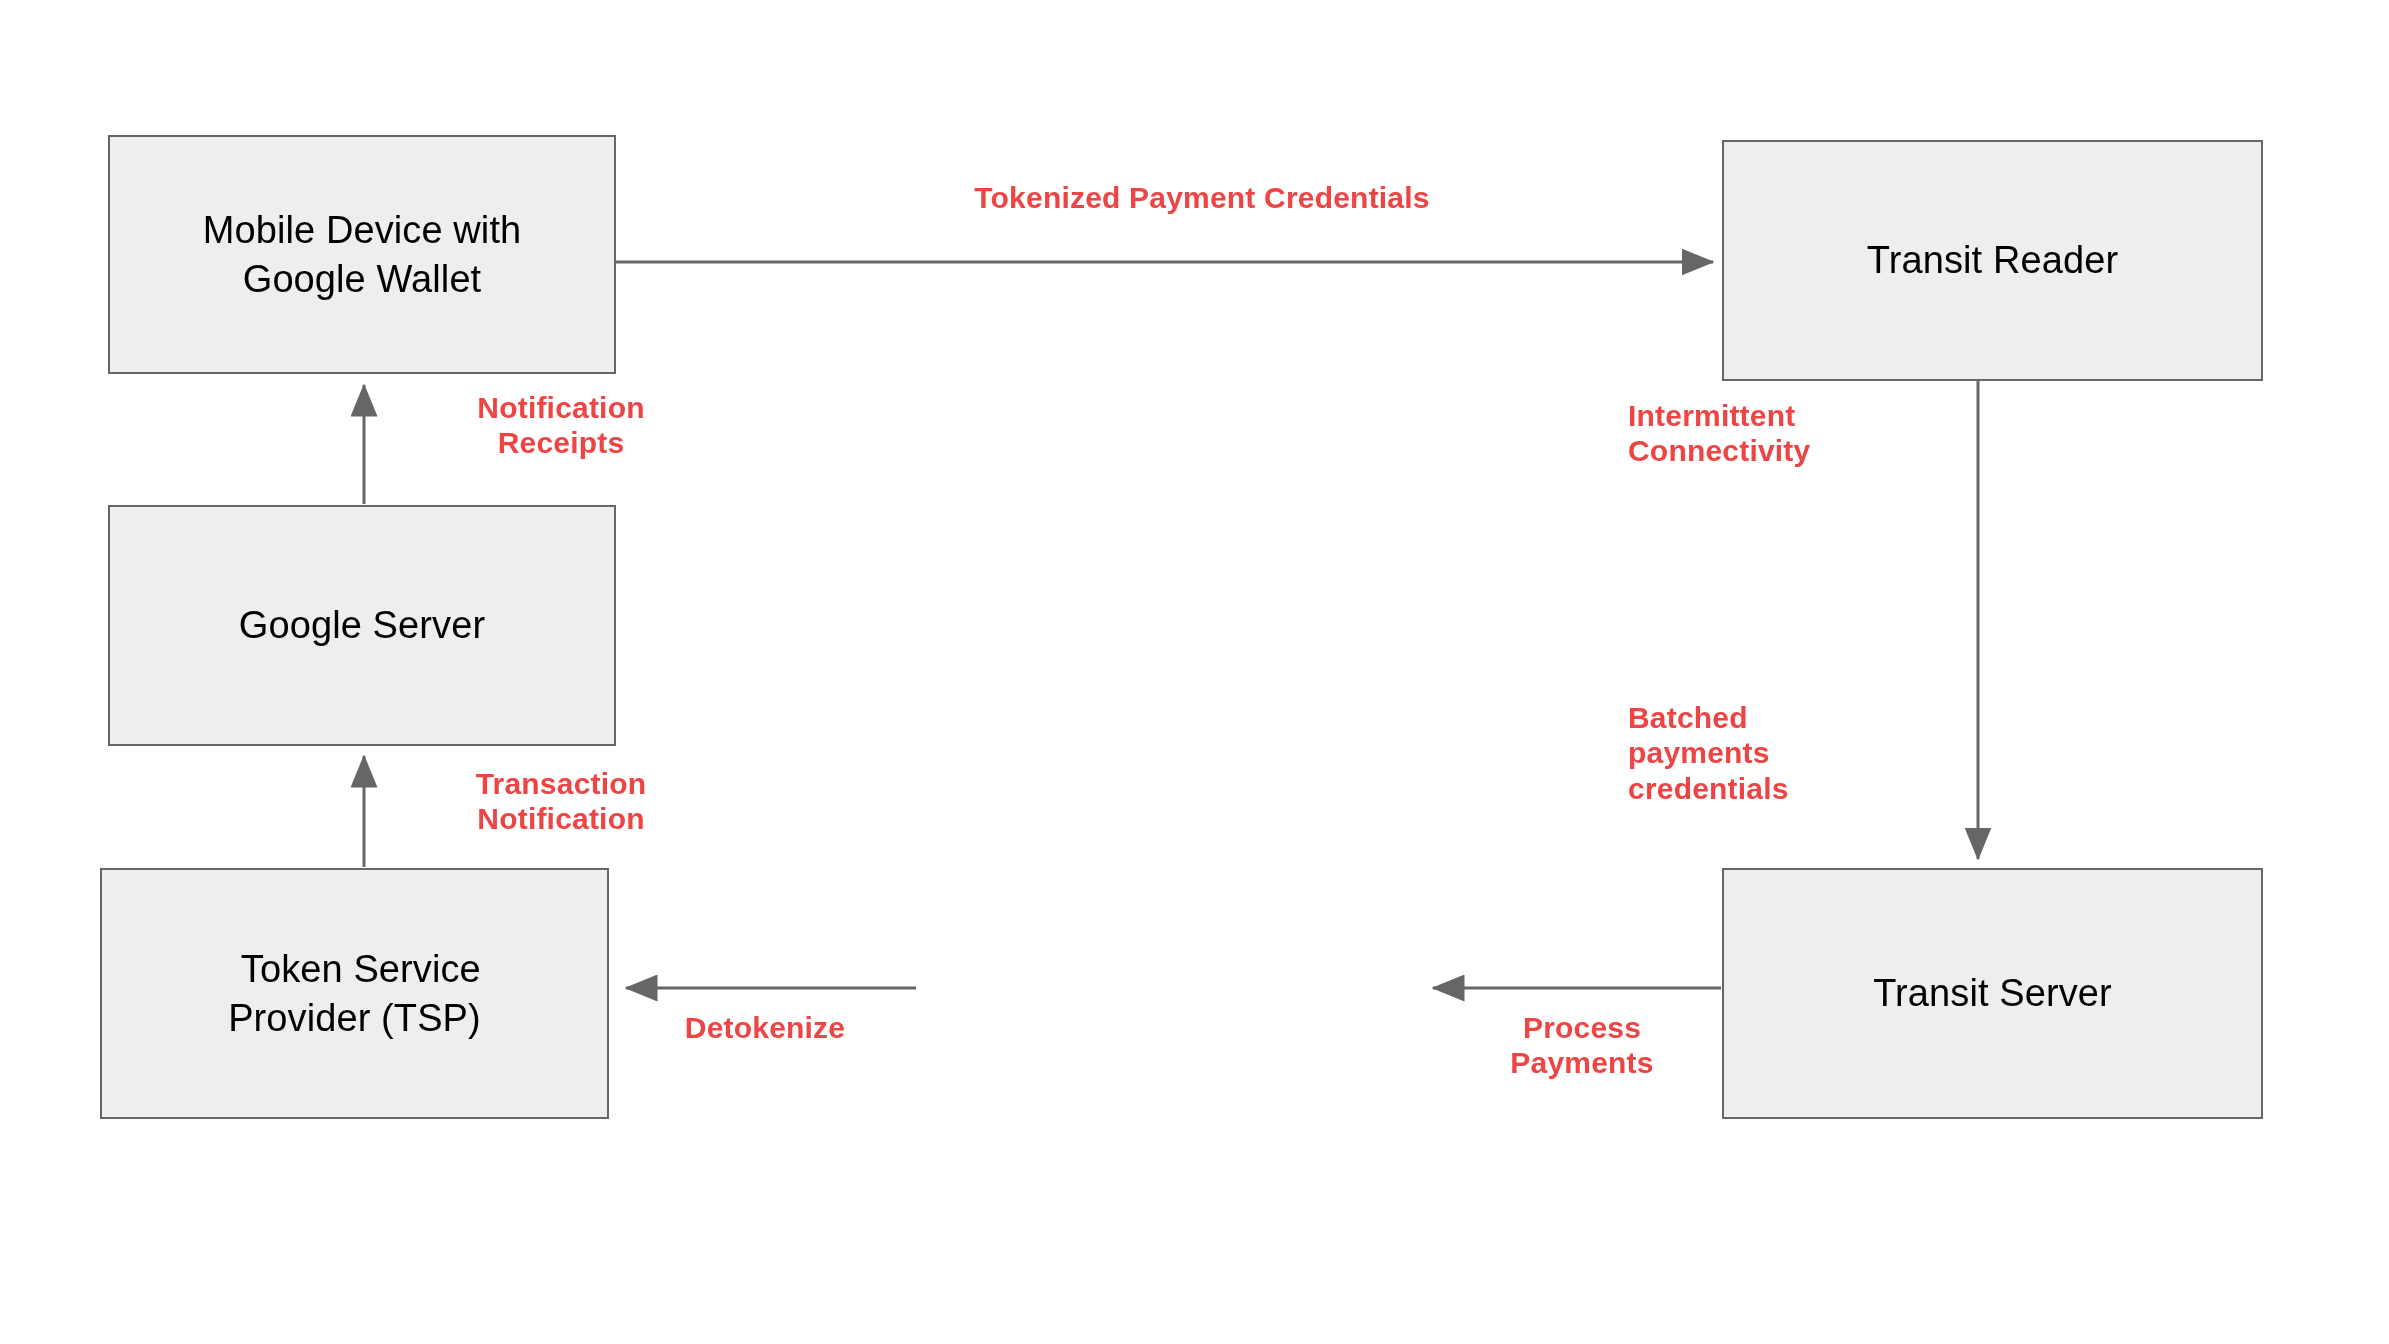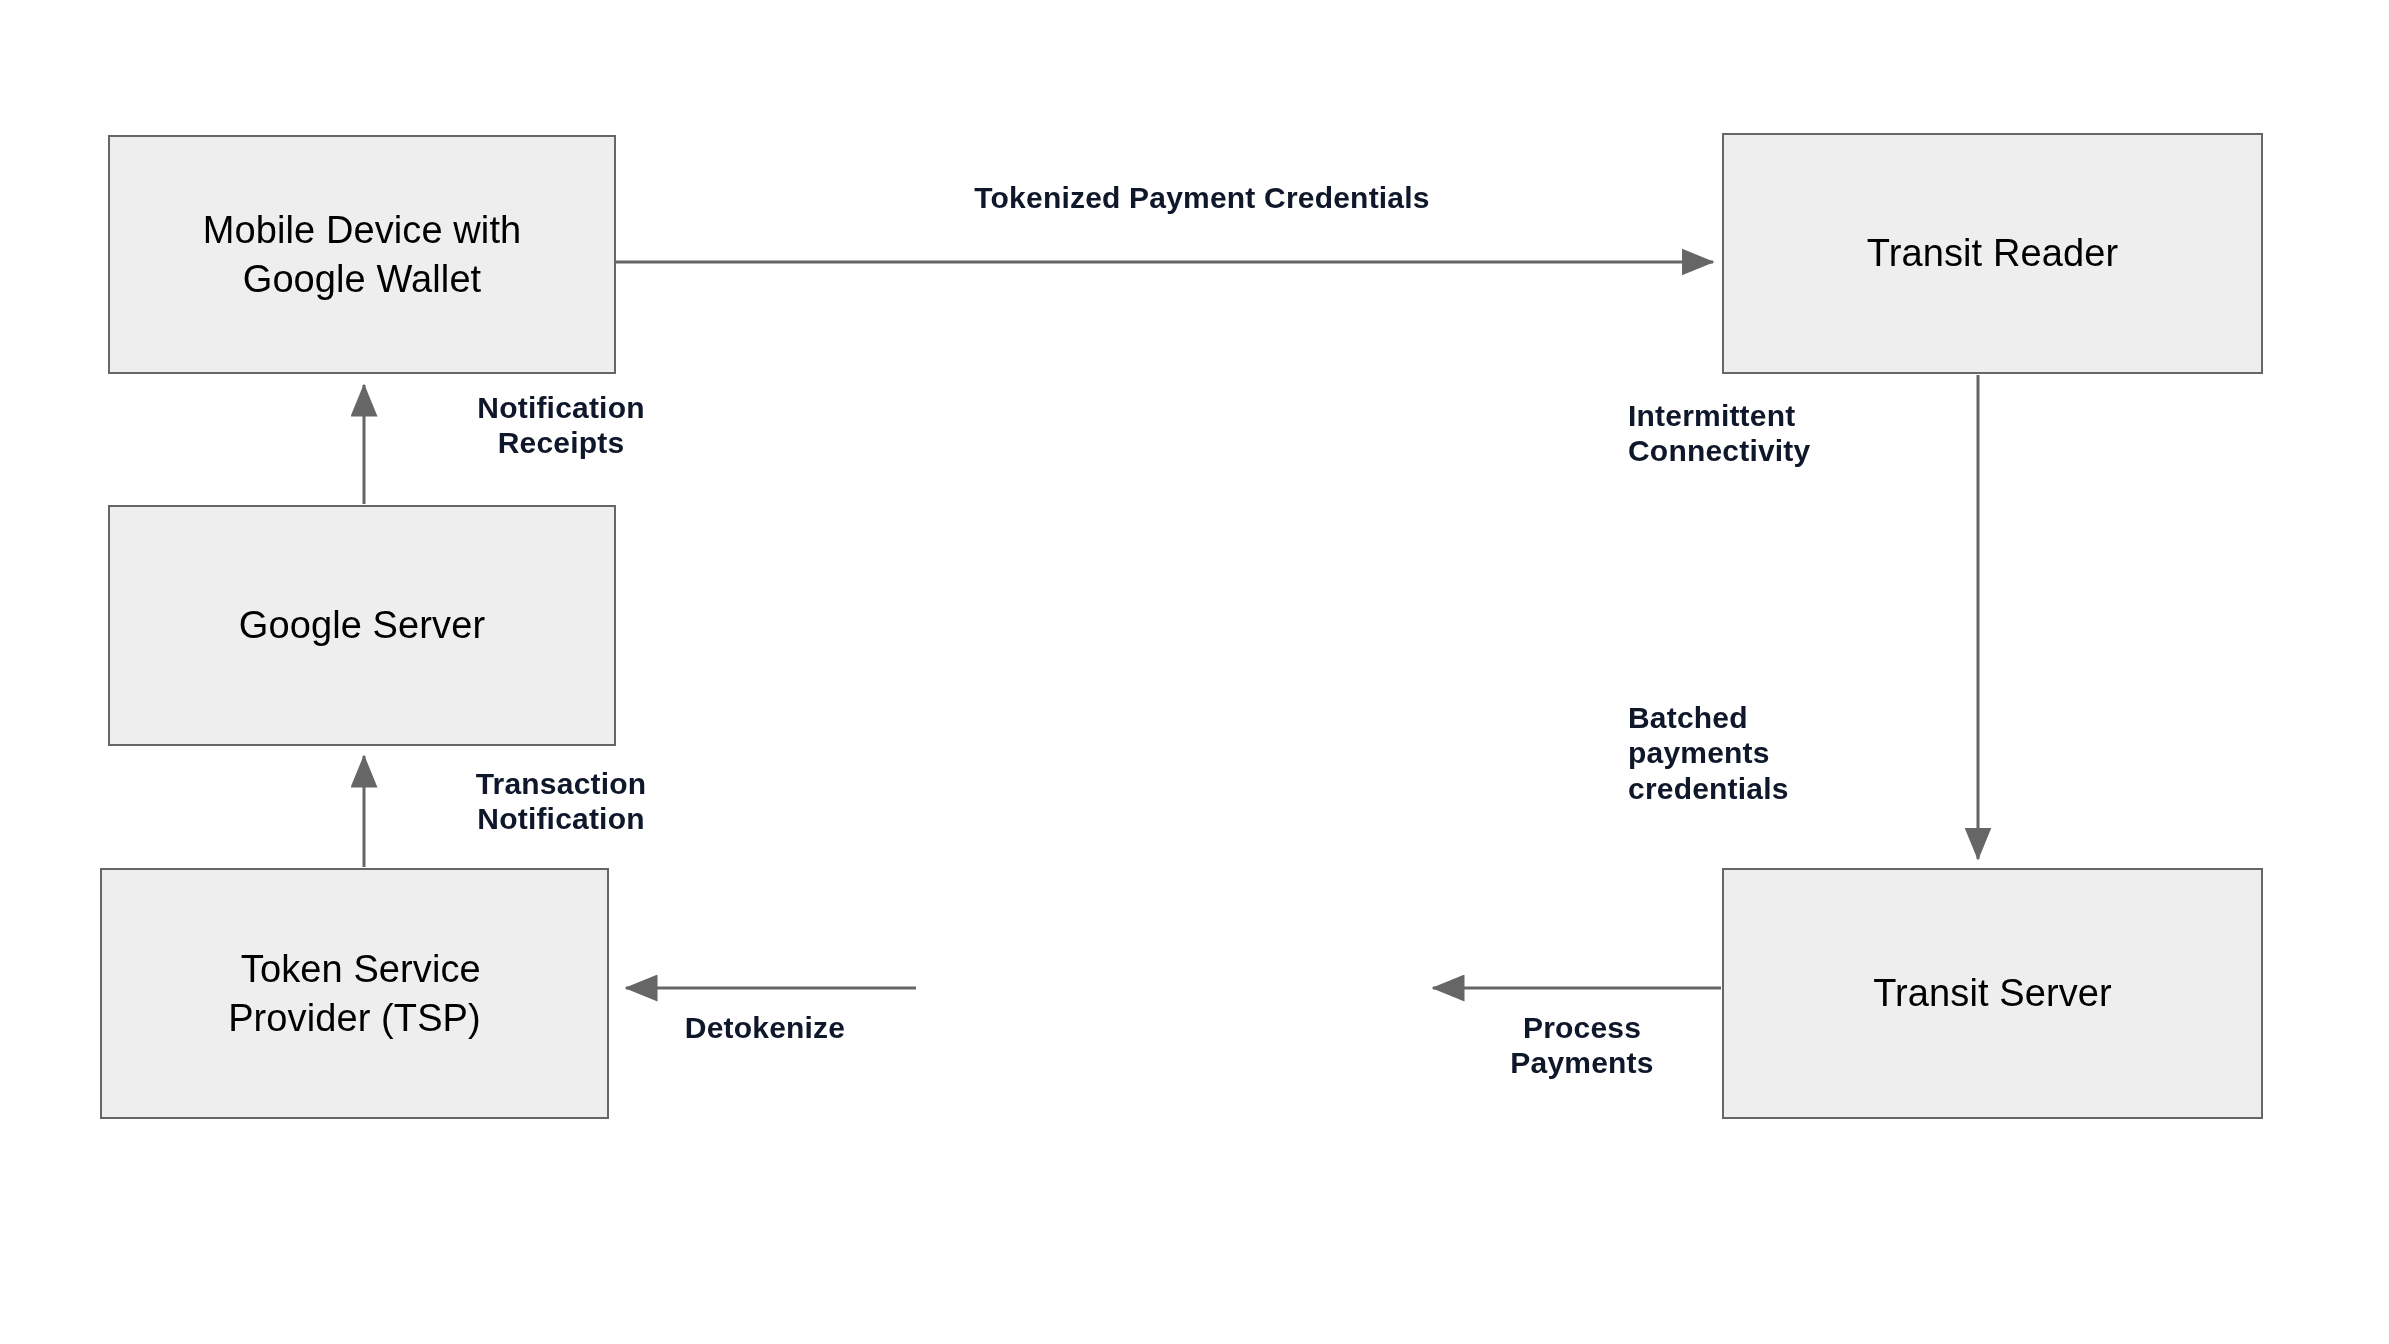--- a/index.html
+++ b/index.html
@@ -41,37 +41,37 @@
     line-height: 1.28;
     letter-spacing: 0.1px;
   }
   .node-label {
     display: block;
     padding: 0 10px;
     white-space: pre-line;
   }
   .edge-label {
     position: absolute;
-    color: #0f172a;
+    color: #ef4444;
     font-size: 30px;
     font-weight: bold;
     line-height: 1.18;
     white-space: pre-line;
     letter-spacing: 0.2px;
   }
   .lbl-left   { text-align: center; }
   .lbl-right  { }
   .lbl-center { text-align: center; }
 
   
   #node-mobile-device       { left: 108px;  top: 135px;  width: 508px; height: 239px; }
   #node-google-server       { left: 108px;  top: 505px;  width: 508px; height: 241px; }
   #node-tsp                 { left: 100px;  top: 868px;  width: 509px; height: 251px; text-align: right; }
   #node-payment-processor   { left: 917px;  top: 868px;  width: 507px; height: 251px; }
-  #node-transit-reader      { left: 1722px; top: 133px;  width: 541px; height: 241px; }
+  #node-transit-reader      { left: 1722px; top: 140px;  width: 541px; height: 241px; }
   #node-transit-server      { left: 1722px; top: 868px;  width: 541px; height: 251px; }
 
   
   #label-tokenized-payment-credentials { left: 840px;  top: 180px; width: 724px; }
   #label-notification-receipts         { left: 396px;  top: 390px; width: 330px; }
   #label-transaction-notification      { left: 396px;  top: 766px; width: 330px; }
   #label-intermittent-connectivity     { left: 1628px; top: 398px; width: 322px; }
   #label-batched-payments-credentials  { left: 1628px; top: 700px; width: 322px; }
   #label-detokenize                    { left: 600px;  top: 1010px; width: 330px; }
   #label-process-payments              { left: 1442px; top: 1010px; width: 280px; }

